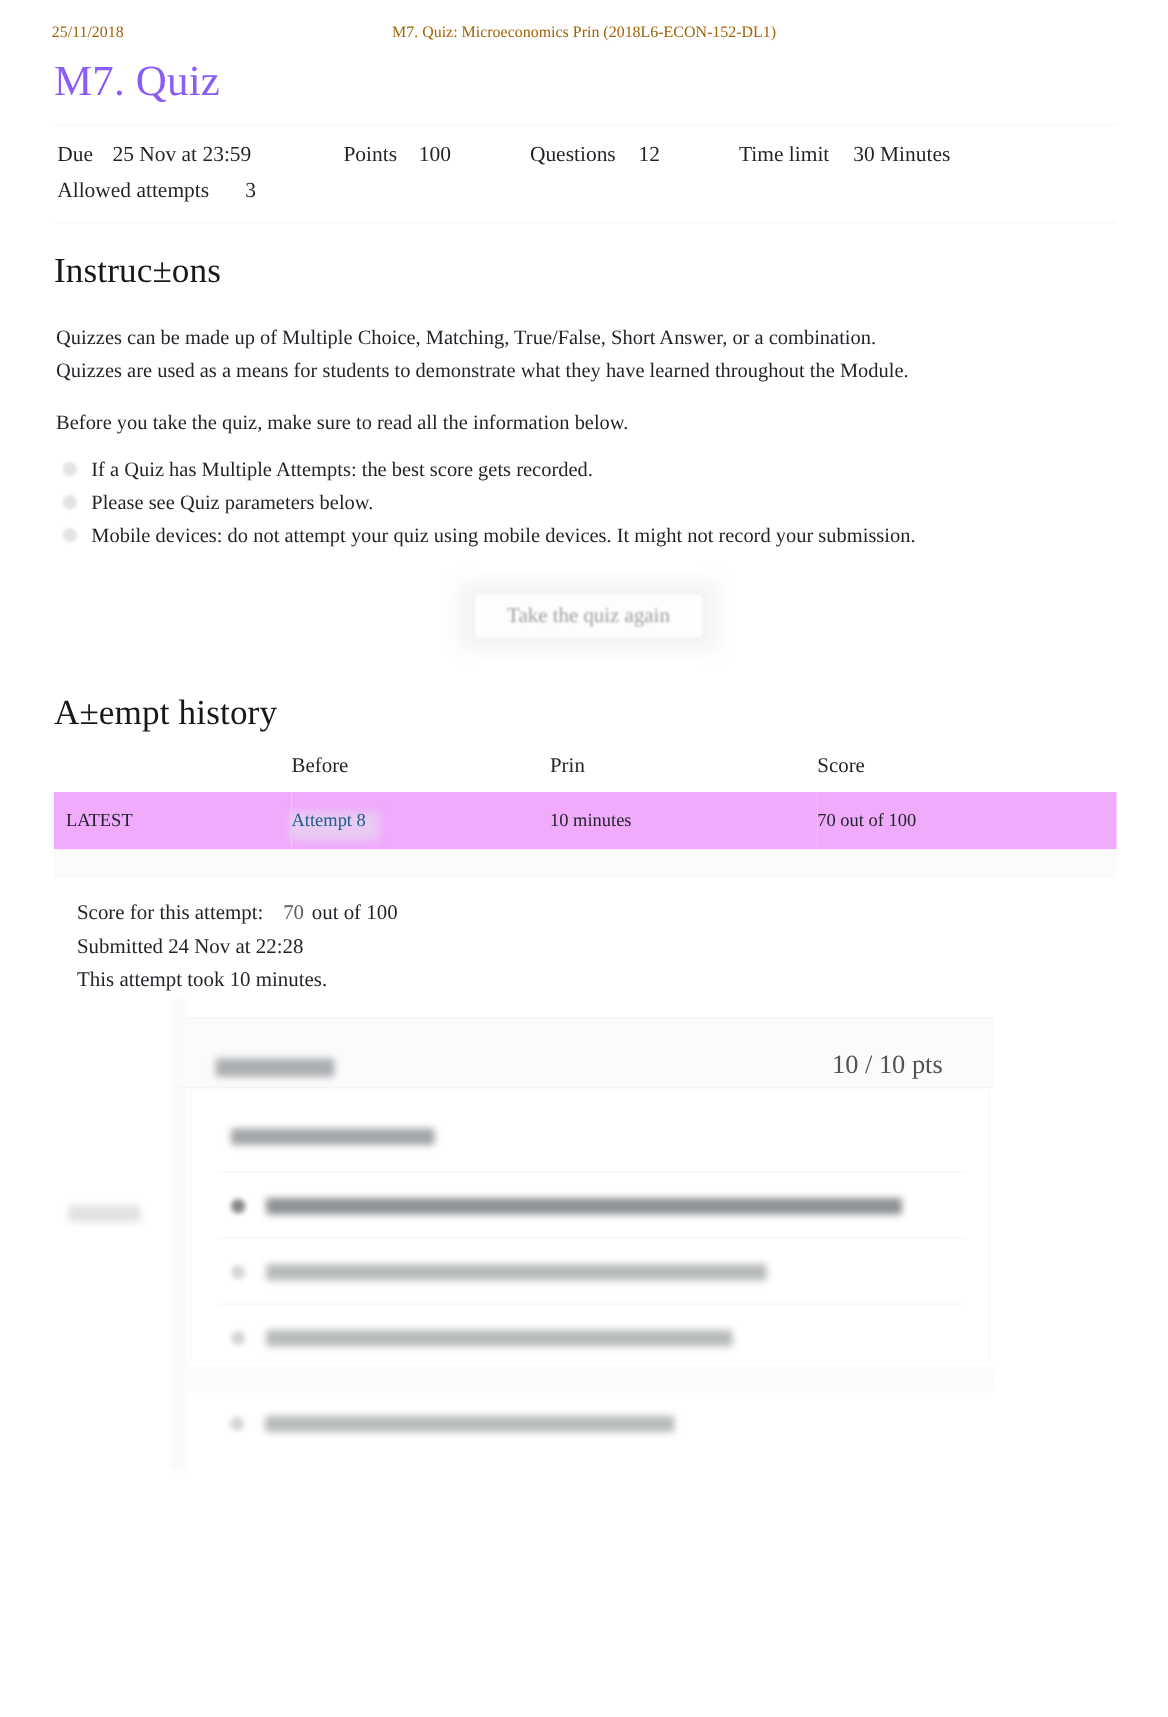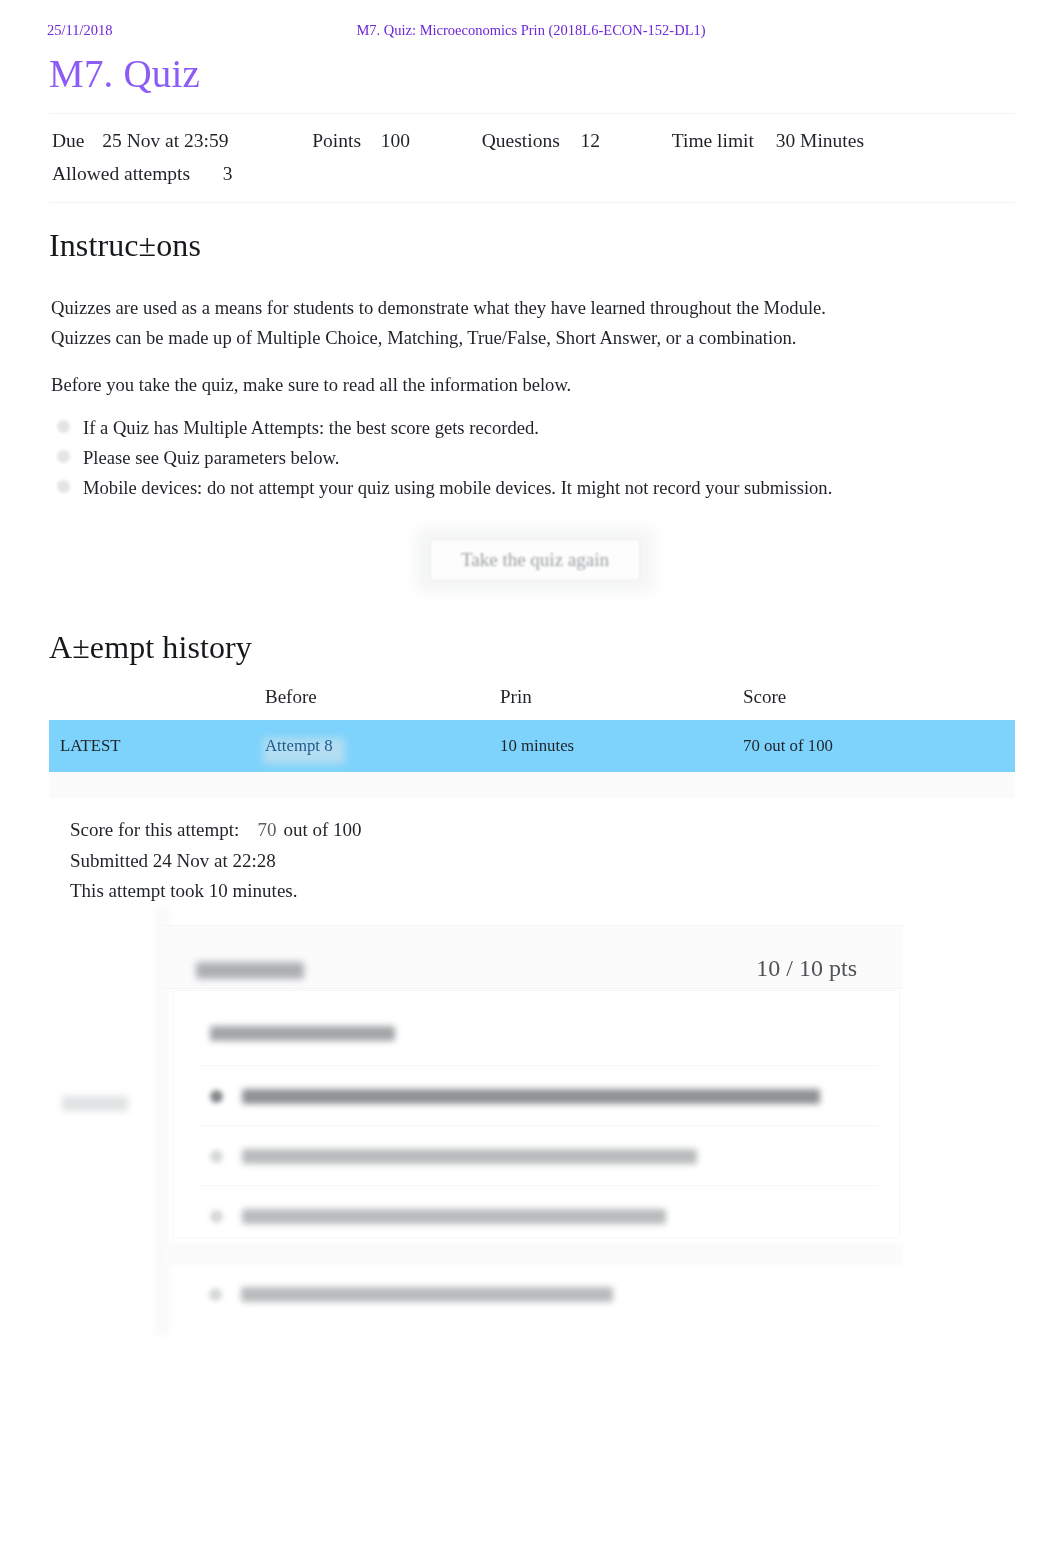--- a/index.html
+++ b/index.html
@@ -18,21 +18,21 @@
   }
 
   
   .print-header {
     position: absolute;
     top: 22px;
     left: 0;
     width: 862px;
     height: 20px;
     font-size: 14.5px;
-    color: #6d28d9;
+    color: #a16207;
     text-decoration: underline;
   }
   .print-header .ph-date {
     position: absolute;
     left: 47px;
     top: 0;
   }
   .print-header .ph-title {
     position: absolute;
     left: 0;
@@ -193,21 +193,21 @@
     font-size: 19px;
     color: #1f2328;
   }
   .history-table td {
     padding: 16px 0 16px 0;
     font-size: 16.8px;
     color: #1f2328;
     vertical-align: top;
   }
   .history-table tbody tr {
-    background: #7dd3fc;
+    background: #f0abfc;
   }
   .history-table .col-kept    { width: 205px; padding-left: 11px; }
   .history-table .col-attempt { width: 235px; }
   .history-table .col-time    { width: 243px; }
   .history-table .col-score   { width: 272px; }
   .attempt-link {
     color: #1d5b8e;
     text-decoration: none;
     position: relative;
     display: inline-block;
@@ -408,22 +408,22 @@
     <span class="qm-gap-att"></span>
     <span class="qm-value">3</span>
   </div>
 </div>
 
 <div class="rule r2"></div>
 
 <h2 class="section-h2 h2-instructions">Instruc±ons</h2>
 
 <div class="instr-body">
+  <p>Quizzes can be made up of Multiple Choice, Matching, True/False, Short Answer, or a combination.</p>
   <p>Quizzes are used as a means for students to demonstrate what they have learned throughout the Module.</p>
-  <p>Quizzes can be made up of Multiple Choice, Matching, True/False, Short Answer, or a combination.</p>
   <p class="spacer-before">Before you take the quiz, make sure to read all the information below.</p>
 </div>
 
 <ul class="instr-list">
   <li>
     <span class="bullet"></span>
     <span>If a Quiz has Multiple Attempts: the best score gets recorded.</span>
   </li>
   <li>
     <span class="bullet"></span>

